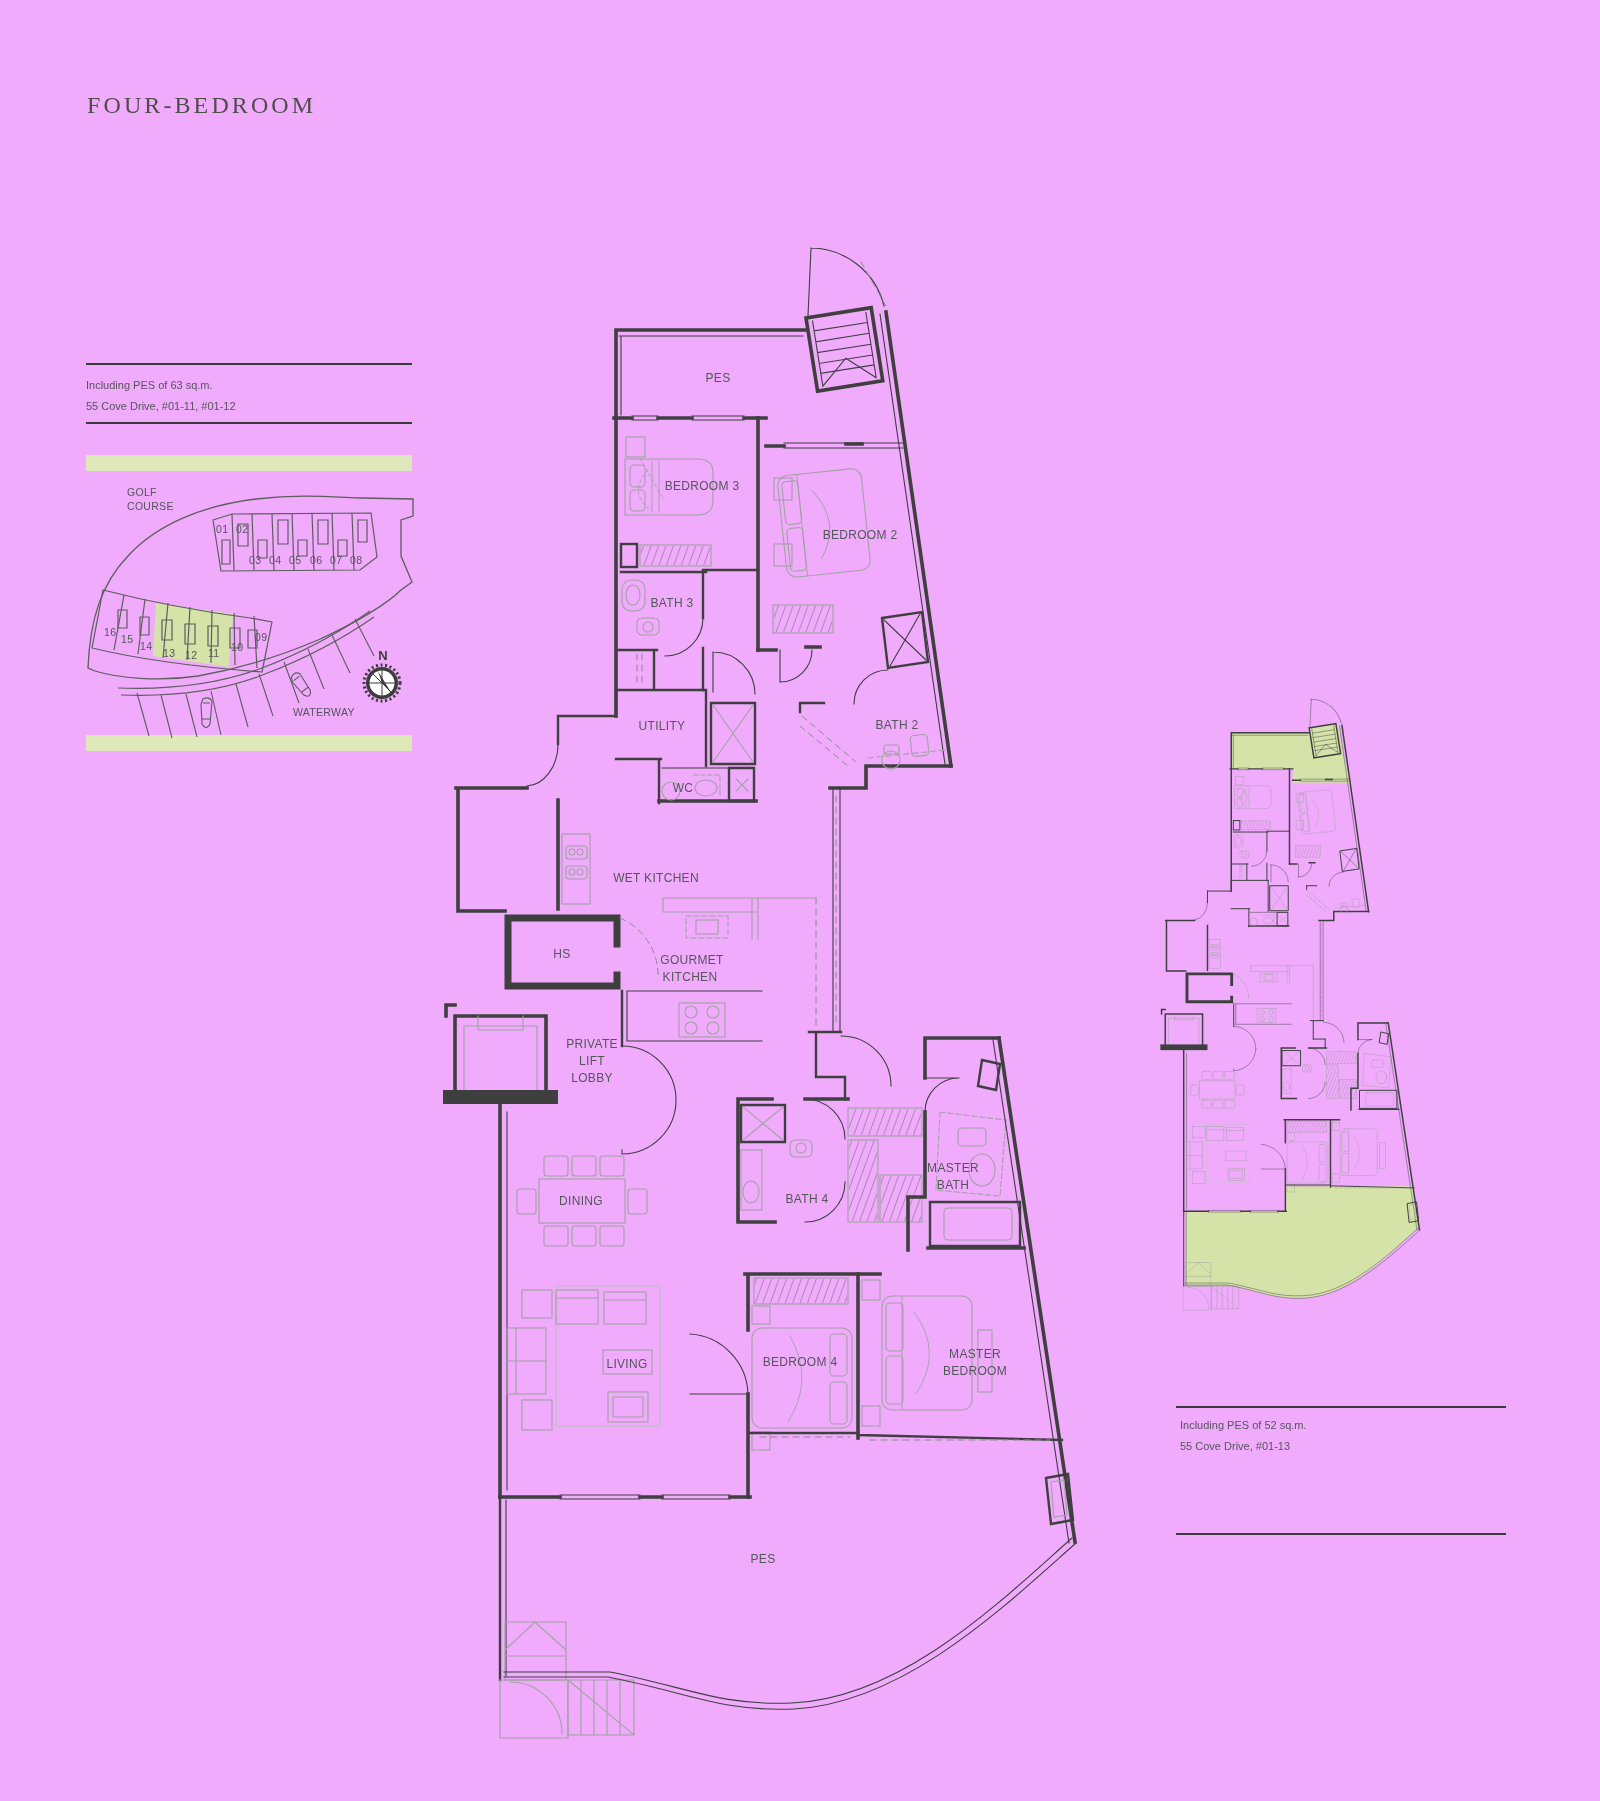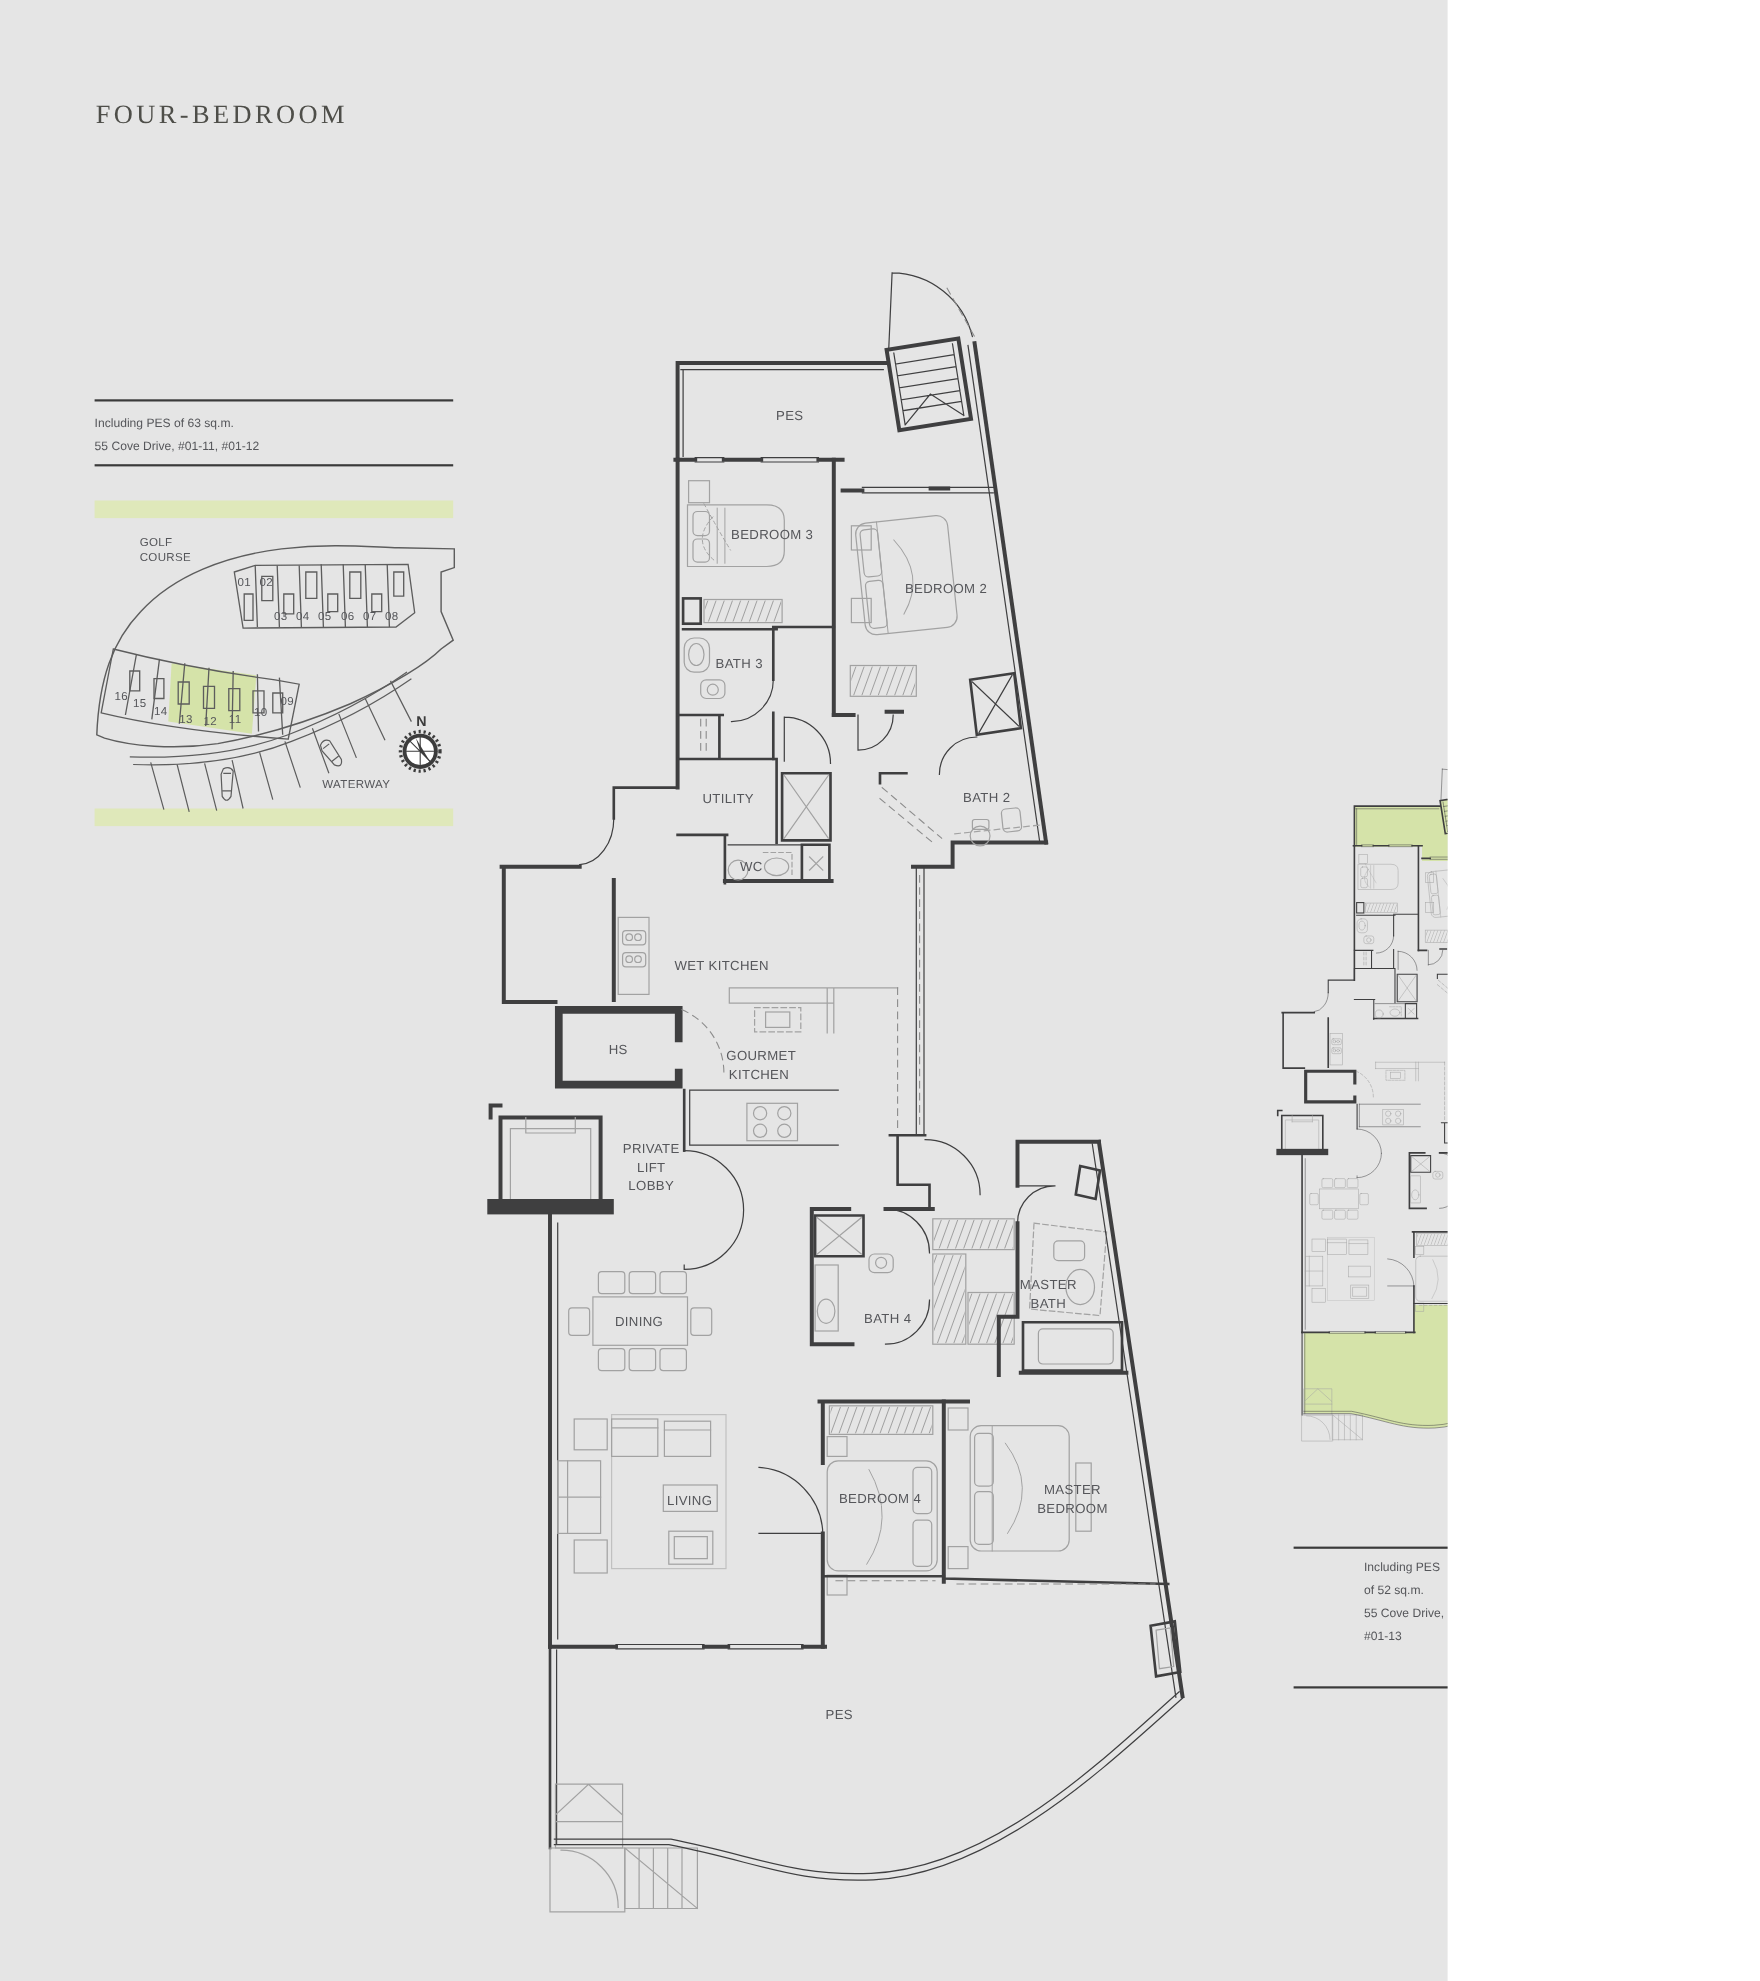--- a/index.html
+++ b/index.html
@@ -1,16 +1,16 @@
 <!DOCTYPE html>
 <html><head>
 <meta charset="utf-8">
 <style>
 html,body{margin:0;padding:0;background:#ffffff;}
-#page{position:relative;width:1316px;height:1801px;background:#e5e5e5;overflow:hidden;
+#page{position:relative;width:1600px;height:1801px;background:#f0abfc;overflow:hidden;
   font-family:"Liberation Sans",sans-serif;}
 .serif{font-family:"Liberation Serif",serif;}
 #hdr{position:absolute;left:87px;top:92px;font-size:24px;letter-spacing:3.1px;color:#4e4e49;}
 .tblock{position:absolute;color:#3f4041;}
 .t1{font-size:32px;font-weight:bold;color:#424348;letter-spacing:0px;}
 .t2{font-size:19px;color:#55565a;margin-top:5px;}
 .rule{position:absolute;background:#3a3a3a;height:2px;}
 .t3{font-size:11px;color:#55565a;line-height:21px;}
 .t4{font-size:14.5px;color:#55565a;line-height:16.5px;letter-spacing:-0.2px;}
 .gbar{position:absolute;background:#dfe8ba;height:16px;width:326px;left:86px;}
@@ -36,21 +36,21 @@
 
 <div class="rule" style="left:86px;top:422px;width:326px;"></div>
 
 <div class="gbar" style="top:455px;"></div>
 
 <div class="gbar" style="top:735px;"></div>
 
 
 <div class="rule" style="left:1176px;top:1406px;width:330px;"></div>
 
-<div class="tblock t3" style="left:1240px;top:1415px;">Including PES of 52 sq.m.<br>55 Cove Drive, #01-13</div>
+<div class="tblock t3" style="left:1180px;top:1415px;">Including PES of 52 sq.m.<br>55 Cove Drive, #01-13</div>
 
 
 <div class="rule" style="left:1176px;top:1533px;width:330px;"></div>
 
 <svg width="1600" height="1801" viewBox="0 0 1600 1801">
 <defs>
 <pattern id="hat" width="7" height="7" patternUnits="userSpaceOnUse" patternTransform="rotate(20)">
 <line x1="0" y1="0" x2="0" y2="7" stroke="#6a6a6a" stroke-width="1"></line>
 </pattern>
 <g id="planGeo" fill="none" stroke-linecap="square">

